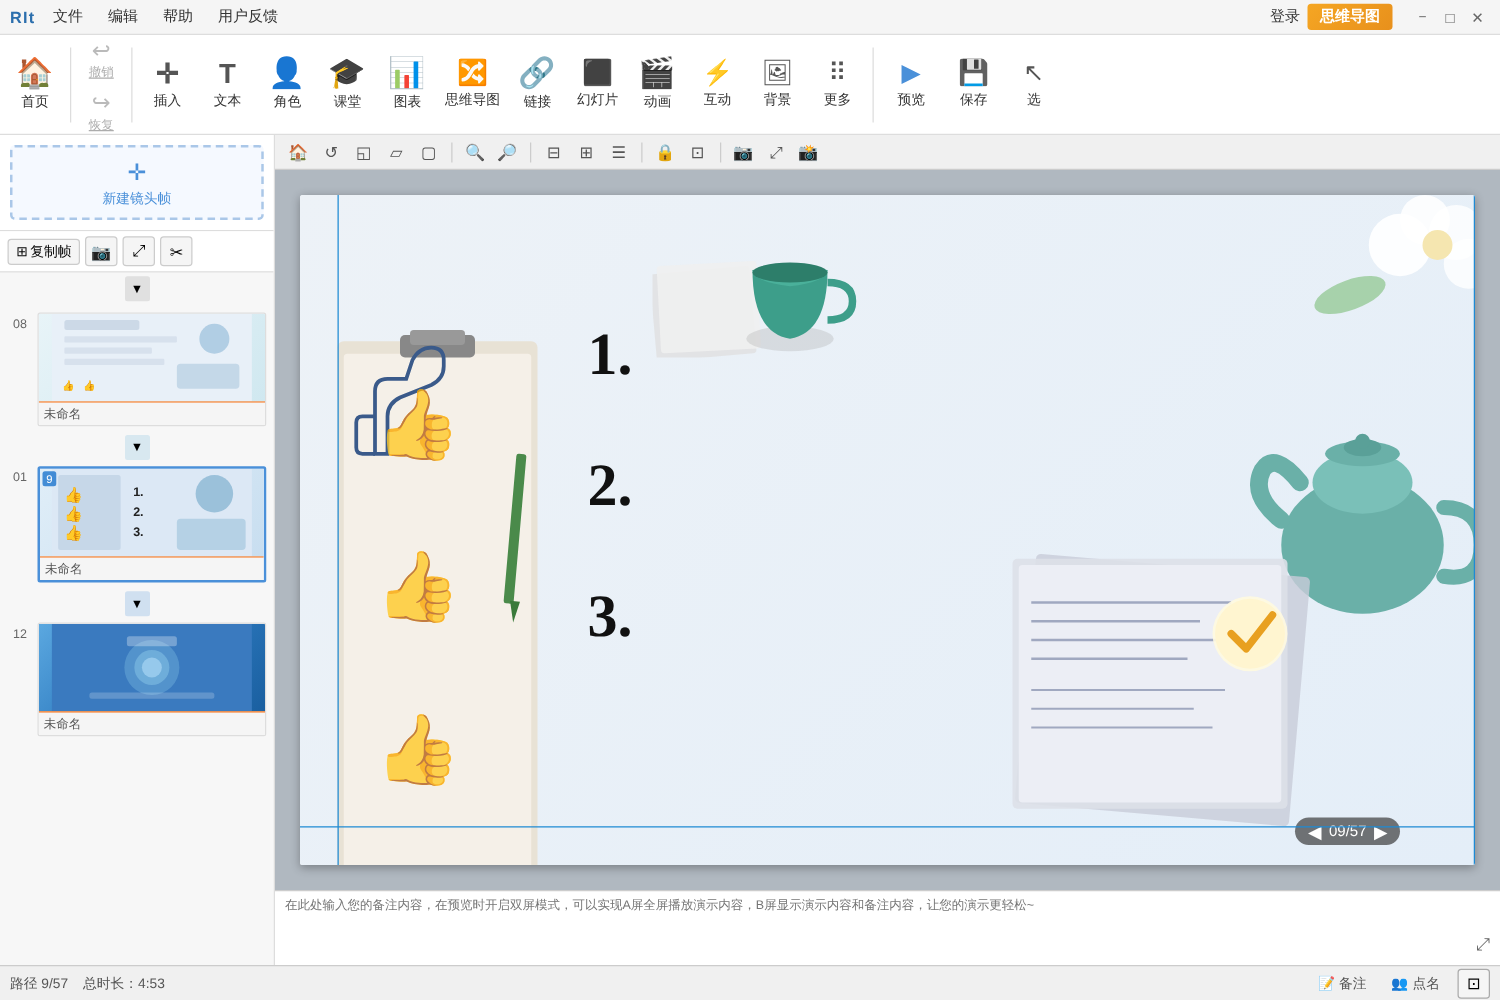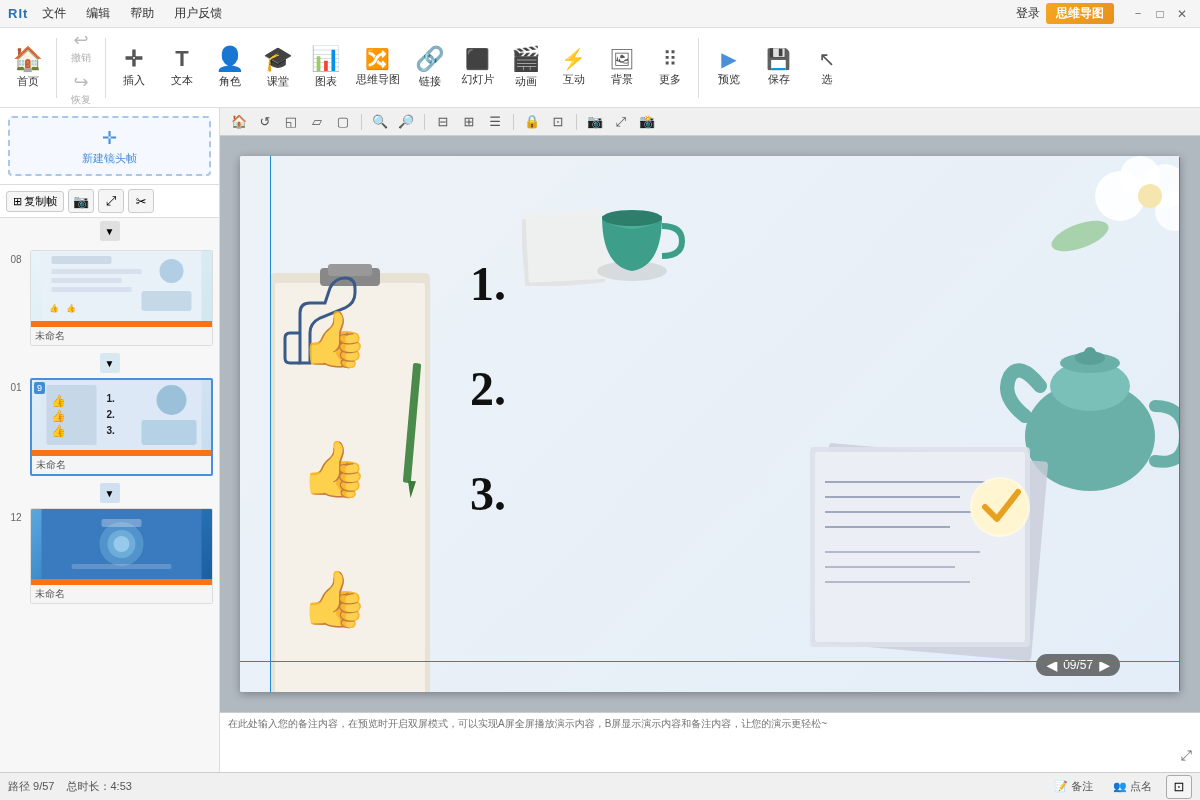--- a/index.html
+++ b/index.html
@@ -51,21 +51,21 @@
       cursor: pointer;
       border-radius: 3px;
       min-width: 48px;
     }
     .toolbar-group .tb-icon { font-size: 24px; line-height: 1; color: #555; }
     .toolbar-group .tb-label { font-size: 11px; color: #333; margin-top: 3px; text-align: center; }
     .toolbar-group.home-btn .tb-icon { color: #4a90d9; }
     .toolbar-divider { width: 1px; height: 60px; background: #ddd; margin: 0 4px; }
     .tb-small { display: flex; flex-direction: column; align-items: center; padding: 2px 6px; cursor: pointer; border-radius: 3px; min-width: 40px; }
     .tb-small .ts-icon { font-size: 18px; color: #555; }
-    .tb-small .ts-label { font-size: 10px; color: #333; }
+    .tb-small .ts-label { font-size: 10px; color: #333; text-decoration: underline; }
     .tb-small.disabled { opacity: 0.4; cursor: default; }
     .toolbar-group.preview-btn .tb-icon { color: #4a90d9; }
     .toolbar-group.save-btn .tb-icon { color: #4a90d9; }
 
     
     #main {
       display: flex;
       height: calc(800px - 28px - 80px - 28px);
     }
 
@@ -172,21 +172,21 @@
       width: 100%;
       height: 70px;
       position: relative;
       overflow: hidden;
     }
     .slide-thumb-title {
       font-size: 10px;
       color: #555;
       padding: 2px 4px;
       background: #f5f5f5;
-      border-top: 6px solid #f97316;
+      border-top: 1px solid #f97316;
     }
 
     
     .thumb-08 { background: linear-gradient(135deg, #e8f4f8 0%, #d0e8f0 100%); }
     .thumb-09 { background: linear-gradient(135deg, #e0eef8 0%, #c8def0 100%); }
 
     
     .collapse-arrow {
       width: 20px;
       height: 20px;

